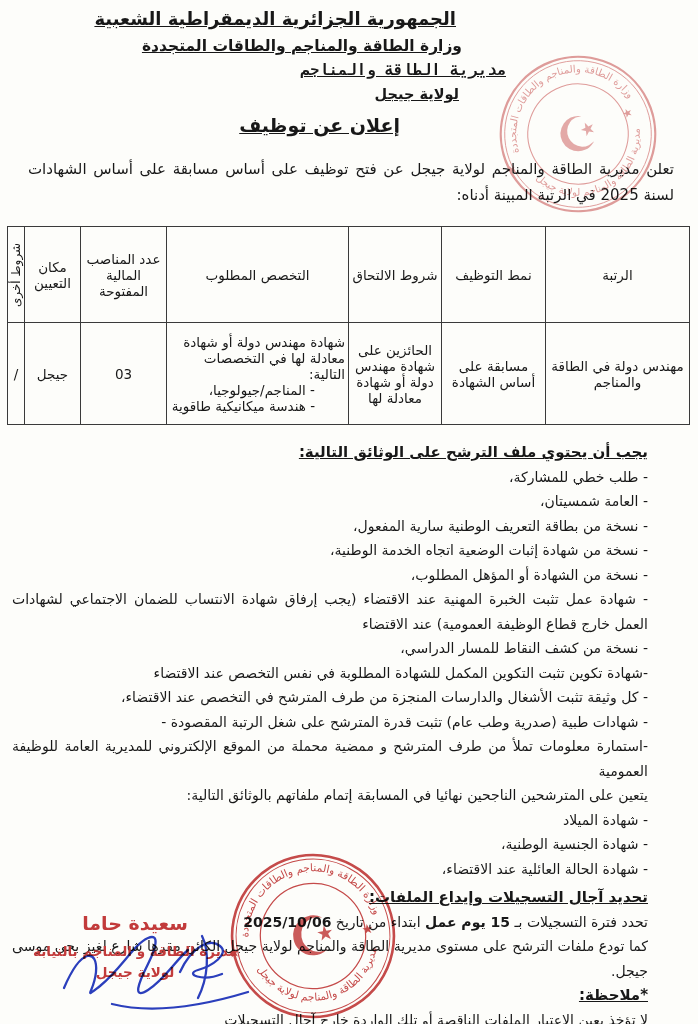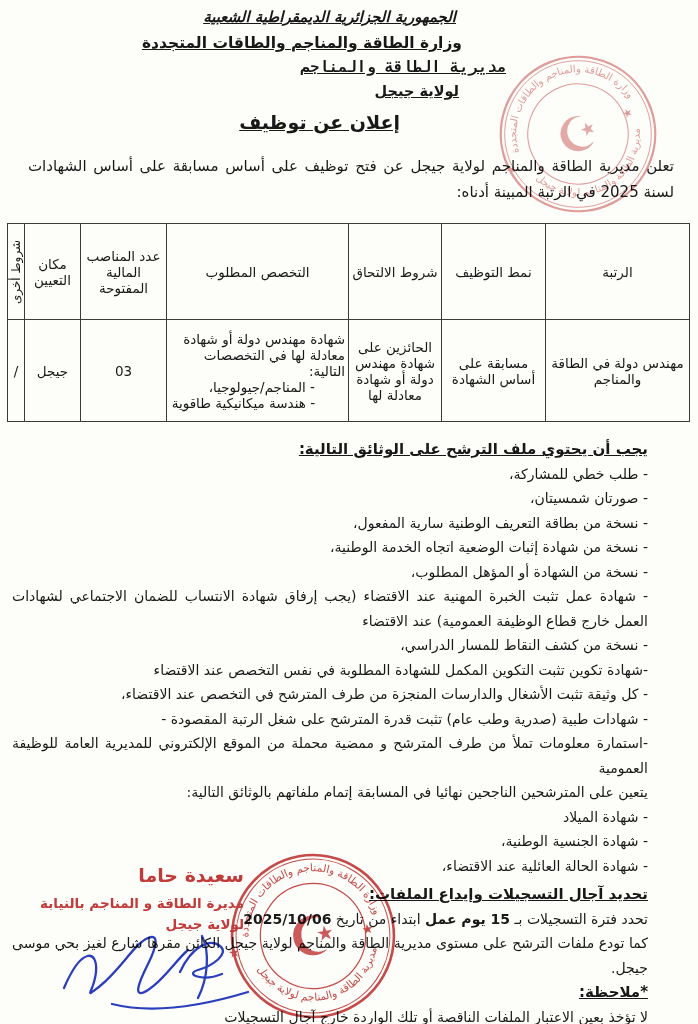--- a/index.html
+++ b/index.html
@@ -3,21 +3,21 @@
 <meta charset="utf-8">
 <style>
   html,body { margin:0; padding:0; background:#e8e8e8; }
   .page {
     position:relative; width:698px; height:1024px; margin:0 auto;
     background:#fdfdfa; overflow:hidden; direction:rtl;
     font-family:"DejaVu Sans", sans-serif; color:#181818;
   }
   
   .hline { width:fit-content; font-weight:bold; text-decoration:underline; white-space:nowrap; }
-  .h-l1 { font-size:15px; margin:8px 242px 0 0;font-style:italic; }
+  .h-l1 { font-size:18px; margin:8px 242px 0 0; }
   .h-l2 { font-size:15.5px; margin:8px 236px 0 0; }
   .h-l3 { font-size:15.5px; margin:6px 192px 0 0;font-family:Liberation Mono, monospace; }
   .h-l4 { font-size:14.5px; margin:6px 239px 0 0; }
   .doc-title { font-size:19px; margin:12px 298px 0 0; }
   
   .intro {
     margin:20px 24px 0 28px; font-size:15px; line-height:26px;
     text-align:justify; text-align-last:right;
   }
   
@@ -50,21 +50,21 @@
   
   .stamp-top {
     position:absolute; left:496px; top:52px; opacity:.5;
     transform:rotate(-26deg); mix-blend-mode:multiply; pointer-events:none;
   }
   .stamp-bottom {
     position:absolute; left:227px; top:850px; opacity:.92;
     transform:rotate(-10deg); mix-blend-mode:multiply; pointer-events:none;
   }
   .sig-block {
-    position:absolute; left:26px; top:864px; width:218px; 
+    position:absolute; left:26px; top:912px; width:218px; text-align:center;
     color:#c23b3b; line-height:1.25;
   }
   .sig-name { font-size:19px; font-weight:bold; letter-spacing:7px; }
   .sig-t1 { font-size:13.5px; font-weight:bold; margin-top:7px; }
   .sig-t2 { font-size:13.5px; font-weight:bold; margin-top:4px; }
   .sig-svg { position:absolute; left:52px; top:926px; mix-blend-mode:multiply; }
 </style>
 </head>
 <body>
 
@@ -131,21 +131,21 @@
       <td>03</td>
       <td>جيجل</td>
       <td>/</td>
     </tr>
   </tbody>
     </table>
 
   <div class="main">
     <div class="sect-head">يجب أن يحتوي ملف الترشح على الوثائق التالية:</div>
     <div>- طلب خطي للمشاركة،</div>
-    <div>- صورتان شمسيتان،</div>
+    <div>- العامة شمسيتان،</div>
     <div>- نسخة من بطاقة التعريف الوطنية سارية المفعول،</div>
     <div>- نسخة من شهادة إثبات الوضعية اتجاه الخدمة الوطنية،</div>
     <div>- نسخة من الشهادة أو المؤهل المطلوب،</div>
     <div>- شهادة عمل تثبت الخبرة المهنية عند الاقتضاء (يجب إرفاق شهادة الانتساب للضمان الاجتماعي لشهادات العمل خارج قطاع الوظيفة العمومية) عند الاقتضاء</div>
     <div>- نسخة من كشف النقاط للمسار الدراسي،</div>
     <div>-شهادة تكوين تثبت التكوين المكمل للشهادة المطلوبة في نفس التخصص عند الاقتضاء</div>
     <div>- كل وثيقة تثبت الأشغال والدارسات المنجزة من طرف المترشح في التخصص عند الاقتضاء،</div>
     <div>- شهادات طبية (صدرية وطب عام) تثبت قدرة المترشح على شغل الرتبة المقصودة -</div>
     <div>-استمارة معلومات تملأ من طرف المترشح و ممضية محملة من الموقع الإلكتروني للمديرية العامة للوظيفة العمومية</div>
 

